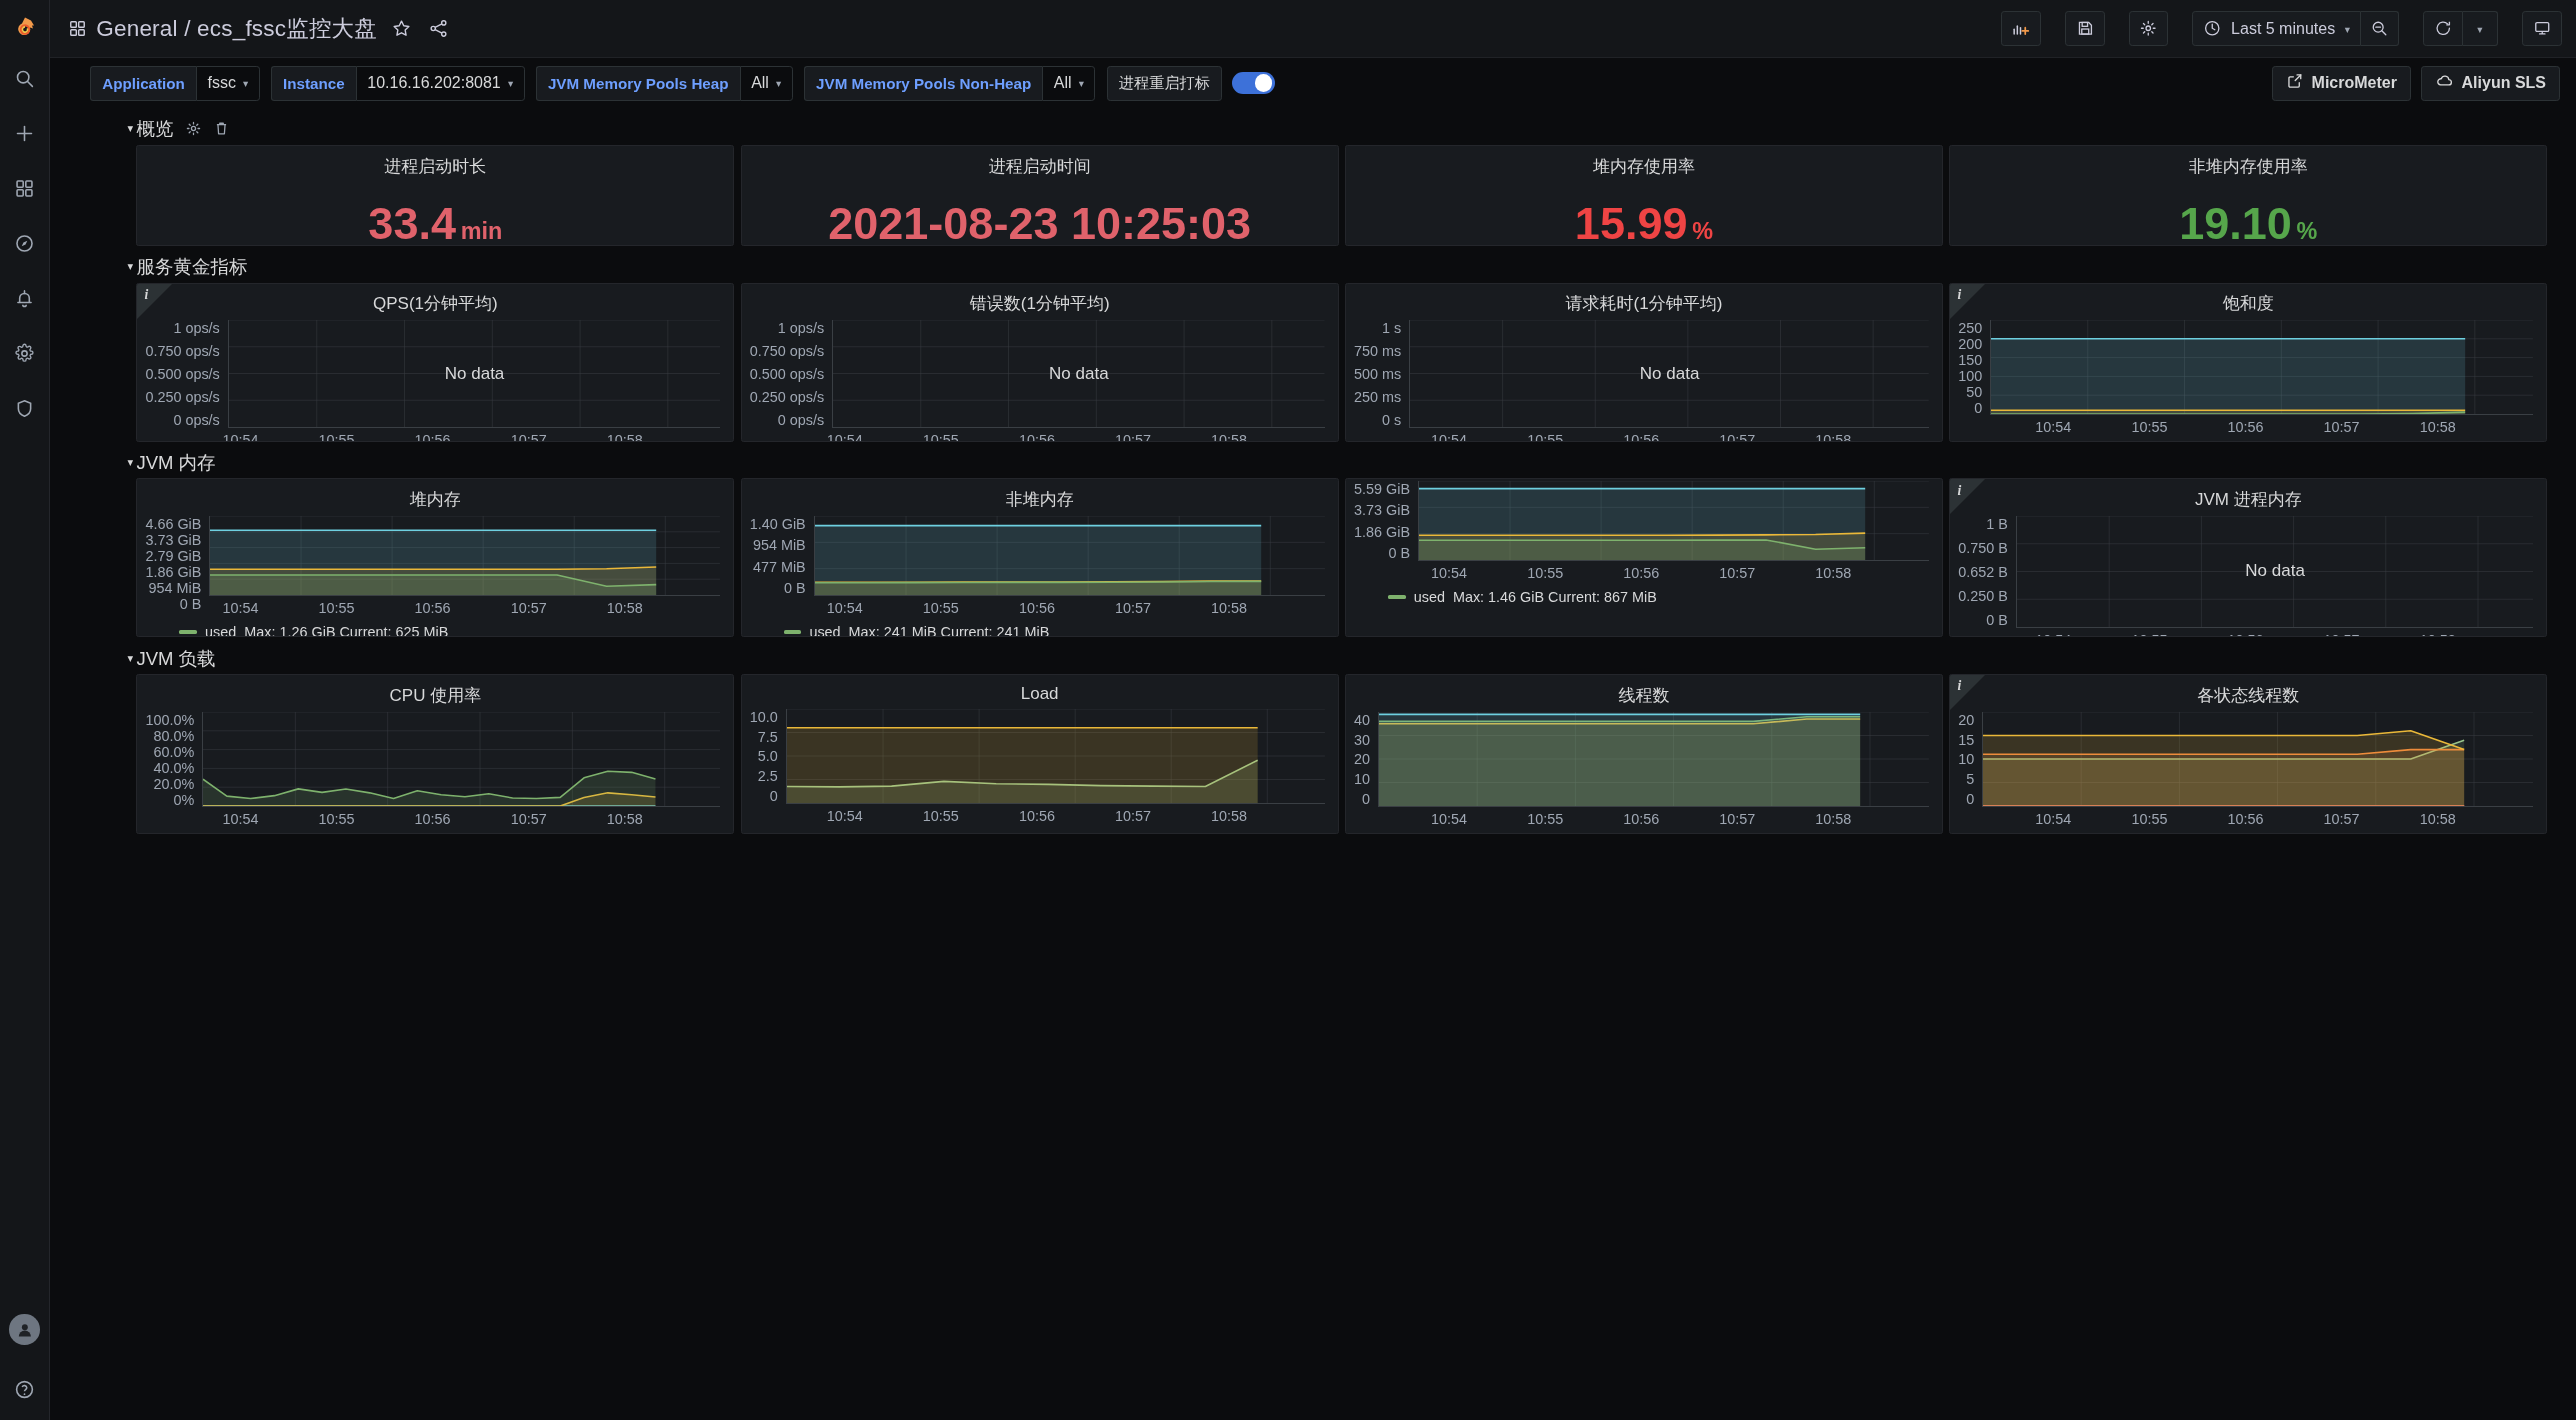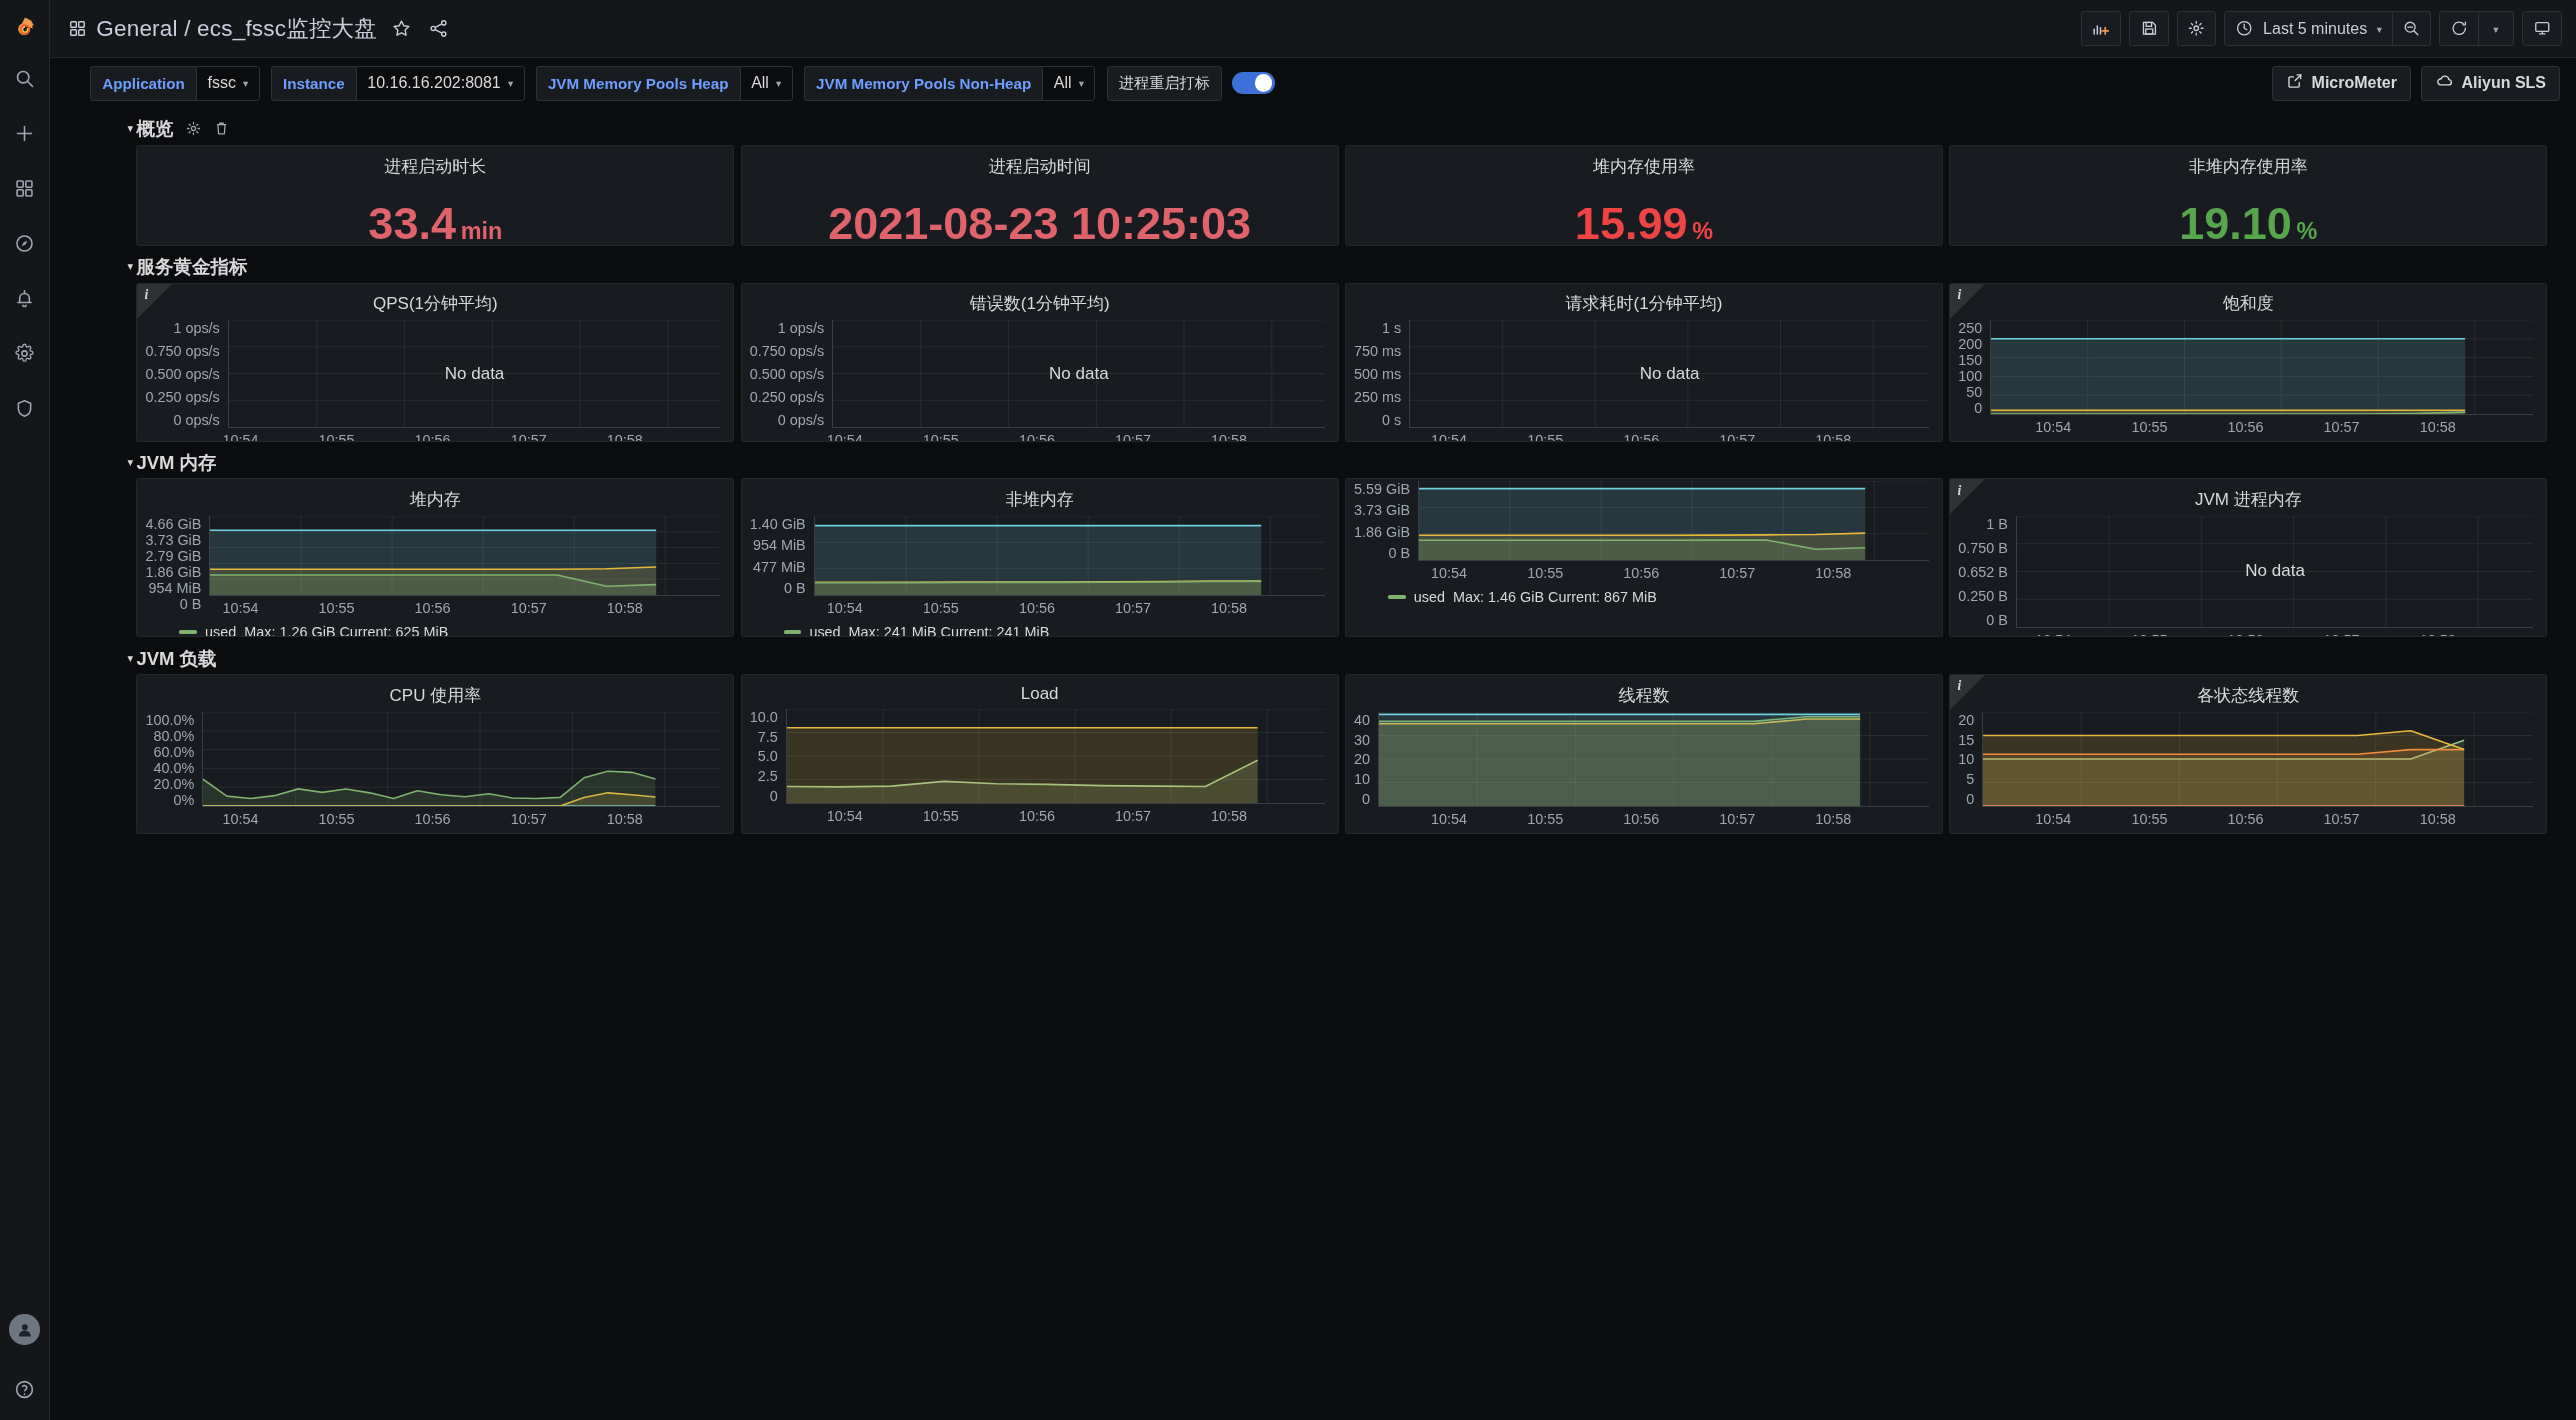--- a/index.html
+++ b/index.html
@@ -44,21 +44,21 @@
     padding: 0 14.4px 0 17.7px;
     background: #141619;
     border-bottom: 0.8px solid #202226;
   }
   .brand-crumb { display: flex; align-items: center; gap: 9.6px; }
   .crumb-text { font-size: 22.5px; color: #ccccdc; letter-spacing: 0.2px; }
   .icon-btn {
     display:flex; align-items:center; justify-content:center;
     color:#ccccdc;
   }
-  .nav-right { margin-left: auto; display: flex; align-items: center; gap: 8px; }
+  .nav-right { margin-left: auto; display: flex; align-items: center; gap: 24px; }
   .tb {
     height: 35px; min-width: 35px;
     background: #181b1f; border: 0.8px solid #2c3235; border-radius: 3.2px;
     display: flex; align-items: center; justify-content: center;
     gap: 7.2px; padding: 0 9.6px; color: #ccccdc; font-size: 16px;
   }
   .tb-group { display:flex; align-items:center; }
   .tb-group .tb { border-radius:0; border-left-width:0; }
   .tb-group .tb:first-child { border-radius: 3.2px 0 0 3.2px; border-left-width:0.8px; }
   .tb-group .tb:last-child { border-radius: 0 3.2px 3.2px 0; }
@@ -101,21 +101,21 @@
   }
 
   
   .board { flex: 1 1 auto; overflow: hidden; padding: 0 14.4px 0 14.4px; }
   .rowheader {
     display: flex; align-items: center; gap: 11.2px;
     height: 32px; padding-left: 72px; margin-top: 4.8px;
     position: relative;
   }
   .rowheader .rh-caret { position:absolute; left:63px; color:#d8d9da; font-size:11.2px; }
-  .rh-title { font-size: 18.5px; font-weight: 700; color: #d8d9da; }
+  .rh-title { font-size: 18.5px; font-weight: 400; color: #d8d9da; }
   .rh-ico { color: #9fa7b3; display:flex; align-items:center; }
 
   .panelrow { display: flex; gap: 6.4px; padding: 0 14.4px 0 72px; }
   .panel {
     background: #181b1f; border: 0.8px solid #24262b; border-radius: 2.4px;
     position: relative; overflow: hidden; flex: 1 1 0; min-width: 0;
   }
   .panel-title {
     text-align: center; font-size: 17px; color: #d8d9da; font-weight: 500;
     padding: 8.8px 0 3.2px;

